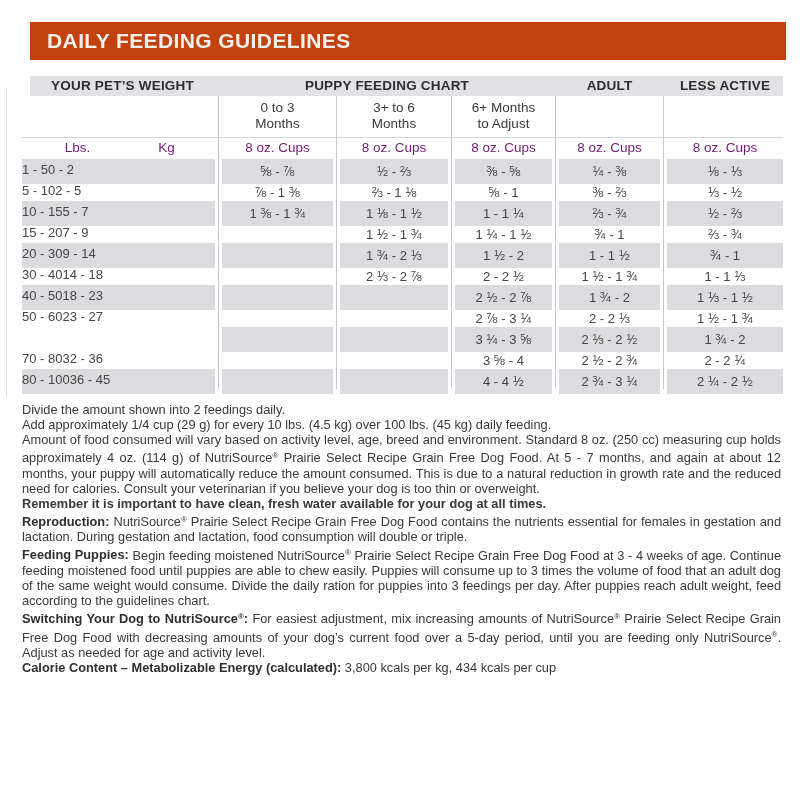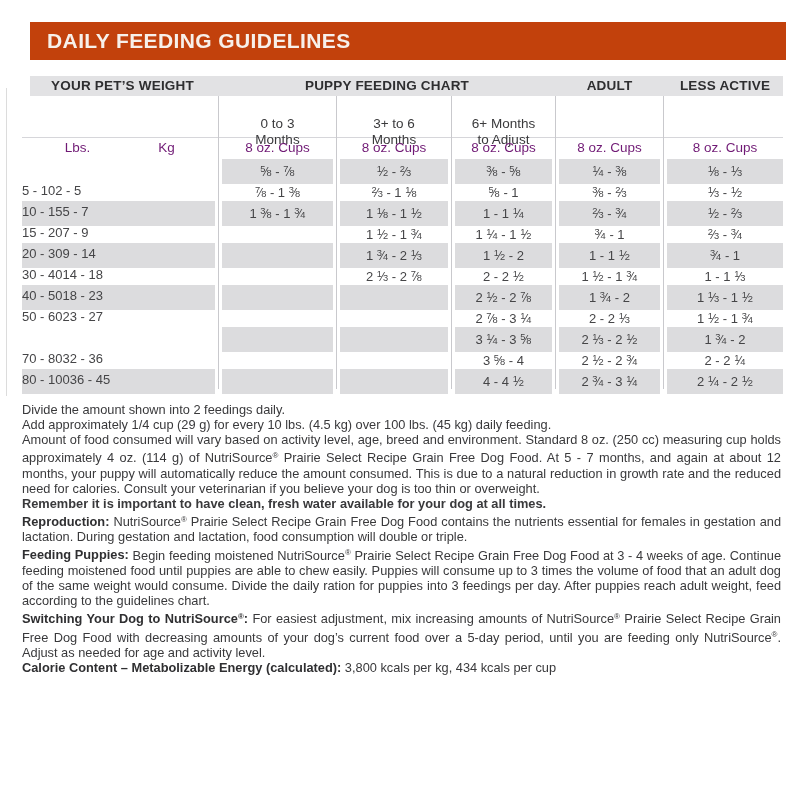--- a/index.html
+++ b/index.html
@@ -34,21 +34,21 @@
     height:20px;background:#e2e2e4;margin-left:8px;width:753px;
     grid-template-columns:185px 7px 111px 7px 108px 7px 97px 7px 101px 7px 116px;
   }
   .ghead span{
     font-size:13.5px;font-weight:700;color:#2e2e30;text-align:center;
     line-height:20px;letter-spacing:0.2px;white-space:nowrap;
   }
 
   .subhead{height:41px;}
   .subhead div{
-    font-size:13.5px;color:#3a3a3c;text-align:center;line-height:16px;padding-top:20px;
+    font-size:13.5px;color:#3a3a3c;text-align:center;line-height:16px;padding-top:4px;
   }
 
   .unitrow{height:21px;border-top:1px solid #d6d6da;}
   .unitrow div{font-size:13.5px;color:#701a75;text-align:center;line-height:20px;}
   .wunits{text-align:left;}
   .wunits .lbs, .wunits .kgv{display:inline-block;text-align:center;}
   .lbs{width:96px;} .kgv{width:82px;}
 
   .trow{height:21px;}
   .trow div{font-size:13px;color:#454547;text-align:center;line-height:21px;white-space:nowrap;}
@@ -117,20 +117,21 @@
       </div>
       <div class="gc3">8 oz. Cups</div>
       <div class="gc5">8 oz. Cups</div>
       <div class="gc7">8 oz. Cups</div>
       <div class="gc9">8 oz. Cups</div>
       <div class="gc11">8 oz. Cups</div>
     </div>
 
     <div id="rows">
         <div class="grid trow stripe">
+          <div class="gc1 wcell"><span class="lbs">1 - 5</span><span class="kgv">0 - 2</span></div>
           <div class="gc3"><span class="fr"><span class="nu">5</span><span class="sl">⁄</span><span class="de">8</span></span> - <span class="fr"><span class="nu">7</span><span class="sl">⁄</span><span class="de">8</span></span></div>
           <div class="gc5"><span class="fr"><span class="nu">1</span><span class="sl">⁄</span><span class="de">2</span></span> - <span class="fr"><span class="nu">2</span><span class="sl">⁄</span><span class="de">3</span></span></div>
           <div class="gc7"><span class="fr"><span class="nu">3</span><span class="sl">⁄</span><span class="de">8</span></span> - <span class="fr"><span class="nu">5</span><span class="sl">⁄</span><span class="de">8</span></span></div>
           <div class="gc9"><span class="fr"><span class="nu">1</span><span class="sl">⁄</span><span class="de">4</span></span> - <span class="fr"><span class="nu">3</span><span class="sl">⁄</span><span class="de">8</span></span></div>
           <div class="gc11"><span class="fr"><span class="nu">1</span><span class="sl">⁄</span><span class="de">8</span></span> - <span class="fr"><span class="nu">1</span><span class="sl">⁄</span><span class="de">3</span></span></div>
         </div>
         <div class="grid trow">
           <div class="gc1 wcell"><span class="lbs">5 - 10</span><span class="kgv">2 - 5</span></div>
           <div class="gc3"><span class="fr"><span class="nu">7</span><span class="sl">⁄</span><span class="de">8</span></span> - 1 <span class="fr"><span class="nu">3</span><span class="sl">⁄</span><span class="de">8</span></span></div>
           <div class="gc5"><span class="fr"><span class="nu">2</span><span class="sl">⁄</span><span class="de">3</span></span> - 1 <span class="fr"><span class="nu">1</span><span class="sl">⁄</span><span class="de">8</span></span></div>

